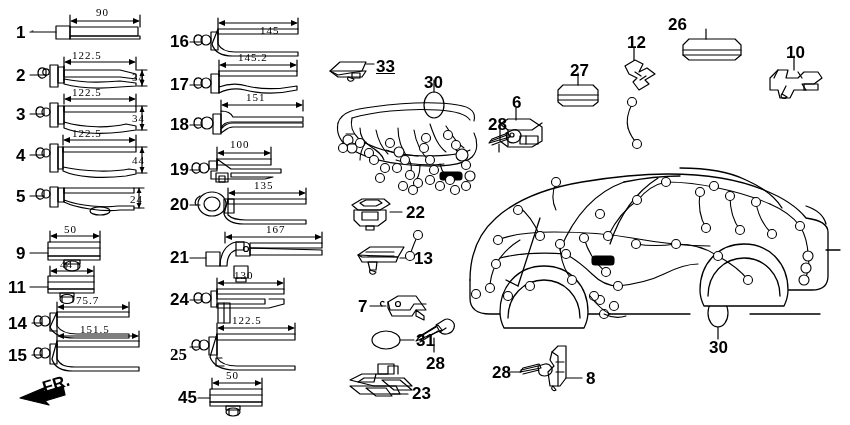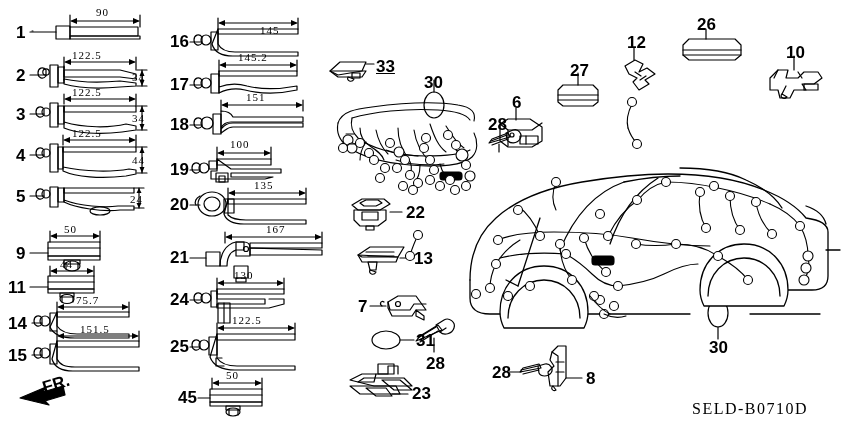--- a/index.html
+++ b/index.html
@@ -611,21 +611,21 @@
   <div class="dim" style="left:132px;top:154px;">44</div>
   <div class="dim" style="left:130px;top:193px;">24</div>
 
   <div class="num" style="left:170px;top:33px;">16</div>
   <div class="num" style="left:170px;top:76px;">17</div>
   <div class="num" style="left:170px;top:116px;">18</div>
   <div class="num" style="left:170px;top:161px;">19</div>
   <div class="num" style="left:170px;top:196px;">20</div>
   <div class="num" style="left:170px;top:249px;">21</div>
   <div class="num" style="left:170px;top:291px;">24</div>
-  <div class="num" style="left:170px;top:338px;">25</div>
+  <div class="num" style="left:170px;top:346px;font-family:Liberation Serif, serif;">25</div>
   <div class="num" style="left:178px;top:389px;">45</div>
 
   <div class="dim" style="left:244px;top:24px;margin-left:16px;">145</div>
   <div class="dim" style="left:238px;top:51px;">145.2</div>
   <div class="dim" style="left:246px;top:91px;">151</div>
   <div class="dim" style="left:230px;top:138px;">100</div>
   <div class="dim" style="left:254px;top:179px;">135</div>
   <div class="dim" style="left:266px;top:223px;">167</div>
   <div class="dim" style="left:234px;top:269px;">130</div>
   <div class="dim" style="left:232px;top:314px;">122.5</div>
@@ -633,27 +633,26 @@
 
   <div class="num" style="left:376px;top:58px;text-decoration:underline;">33</div>
   <div class="num" style="left:424px;top:74px;">30</div>
   <div class="num" style="left:406px;top:204px;">22</div>
   <div class="num" style="left:414px;top:250px;">13</div>
   <div class="num" style="left:358px;top:298px;">7</div>
   <div class="num" style="left:416px;top:332px;">31</div>
   <div class="num" style="left:426px;top:355px;">28</div>
   <div class="num" style="left:412px;top:385px;">23</div>
 
-  <div class="num" style="left:697px;top:16px;">26</div>
+  <div class="num" style="left:668px;top:16px;">26</div>
   <div class="num" style="left:627px;top:34px;">12</div>
   <div class="num" style="left:786px;top:44px;">10</div>
   <div class="num" style="left:570px;top:62px;">27</div>
   <div class="num" style="left:512px;top:94px;">6</div>
   <div class="num" style="left:488px;top:116px;">28</div>
   <div class="num" style="left:492px;top:364px;">28</div>
   <div class="num" style="left:586px;top:370px;">8</div>
   <div class="num" style="left:709px;top:339px;">30</div>
 
   <div class="frtxt" style="left:46px;top:378px;">FR.</div>
 
-  <div class="code" style="left:692px;top:400px;">SELD-B0710D</div>
 
 </div>
 
 </body></html>

